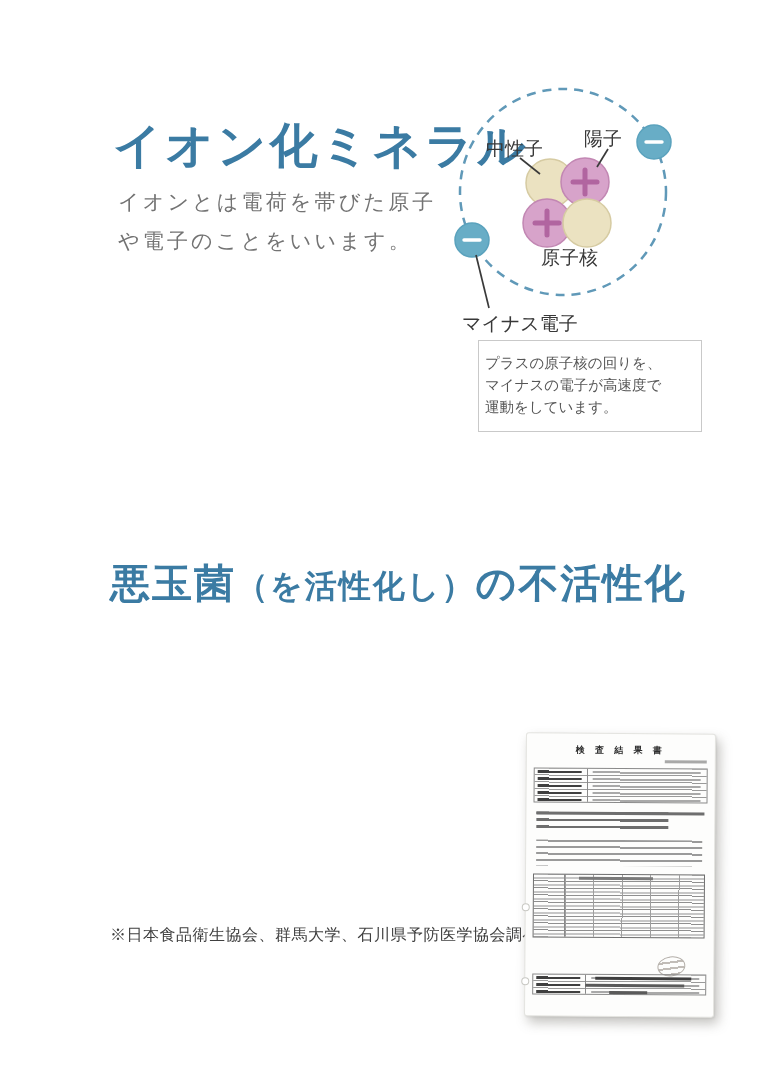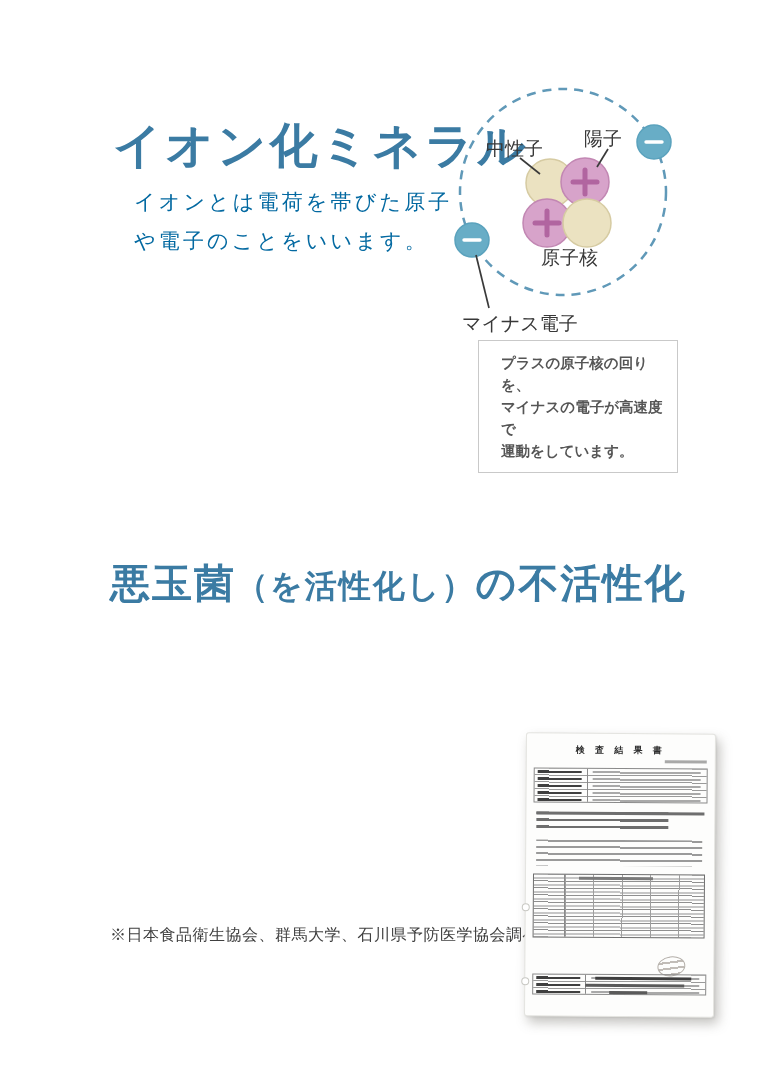--- a/index.html
+++ b/index.html
@@ -20,46 +20,46 @@
     position:absolute; left:110px; top:560px;
     font-size:40px; font-weight:bold; letter-spacing:2px;
     color:#3b7ba3; white-space:nowrap; line-height:1.2;
   }
   .h2 .paren { font-size:32px; }
 
   
   .body-text {
     position:absolute; left:118px;
     font-size:21px; letter-spacing:3.2px; line-height:38.5px;
-    color:#0369a1; white-space:pre-line;margin-left:16px;
+    color:#737373; white-space:pre-line;
   }
   .p1 { top:183px; }
   .p2 { top:281px; }
   .p3 { top:459px; }
   .p4 { top:634px; }
   .p5 { top:747px; }
   .footnote {
     position:absolute; left:110px; top:925px;
     font-size:16px; letter-spacing:0.5px; color:#404040; white-space:nowrap;
   }
 
   
   .diagram { position:absolute; left:448px; top:85px; width:260px; height:260px; }
   .diagram text {
     font-family:"Liberation Sans","DejaVu Sans",sans-serif;
     font-size:19px; fill:#383838;
   }
 
   
   .note-box {
-    position:absolute; left:478px; top:340px; width:200px; min-height:92px;
+    position:absolute; left:478px; top:340px; width:224px; min-height:92px;
     border:1px solid #c9c9c9; background:#ffffff;
-    padding:11px 12px 10px 22px;
+    padding:11px 12px 10px 6px;
     font-family:"Liberation Sans","DejaVu Sans",sans-serif;
-    font-size:14.5px; line-height:22px; color:#555555; white-space:pre-line;font-weight:bold;
+    font-size:14.5px; line-height:22px; color:#555555; white-space:pre-line;
   }
 
   
   .cert {
     position:absolute; left:525px; top:733px; width:190px; height:284px;
     background:#fdfdfc; border:1px solid #e4e4e0; border-radius:3px;
     box-shadow:4px 6px 12px rgba(125,122,115,0.45), 1px 1px 2px rgba(0,0,0,0.08);
     transform:rotate(0.4deg);
   }
   .cert-title {

